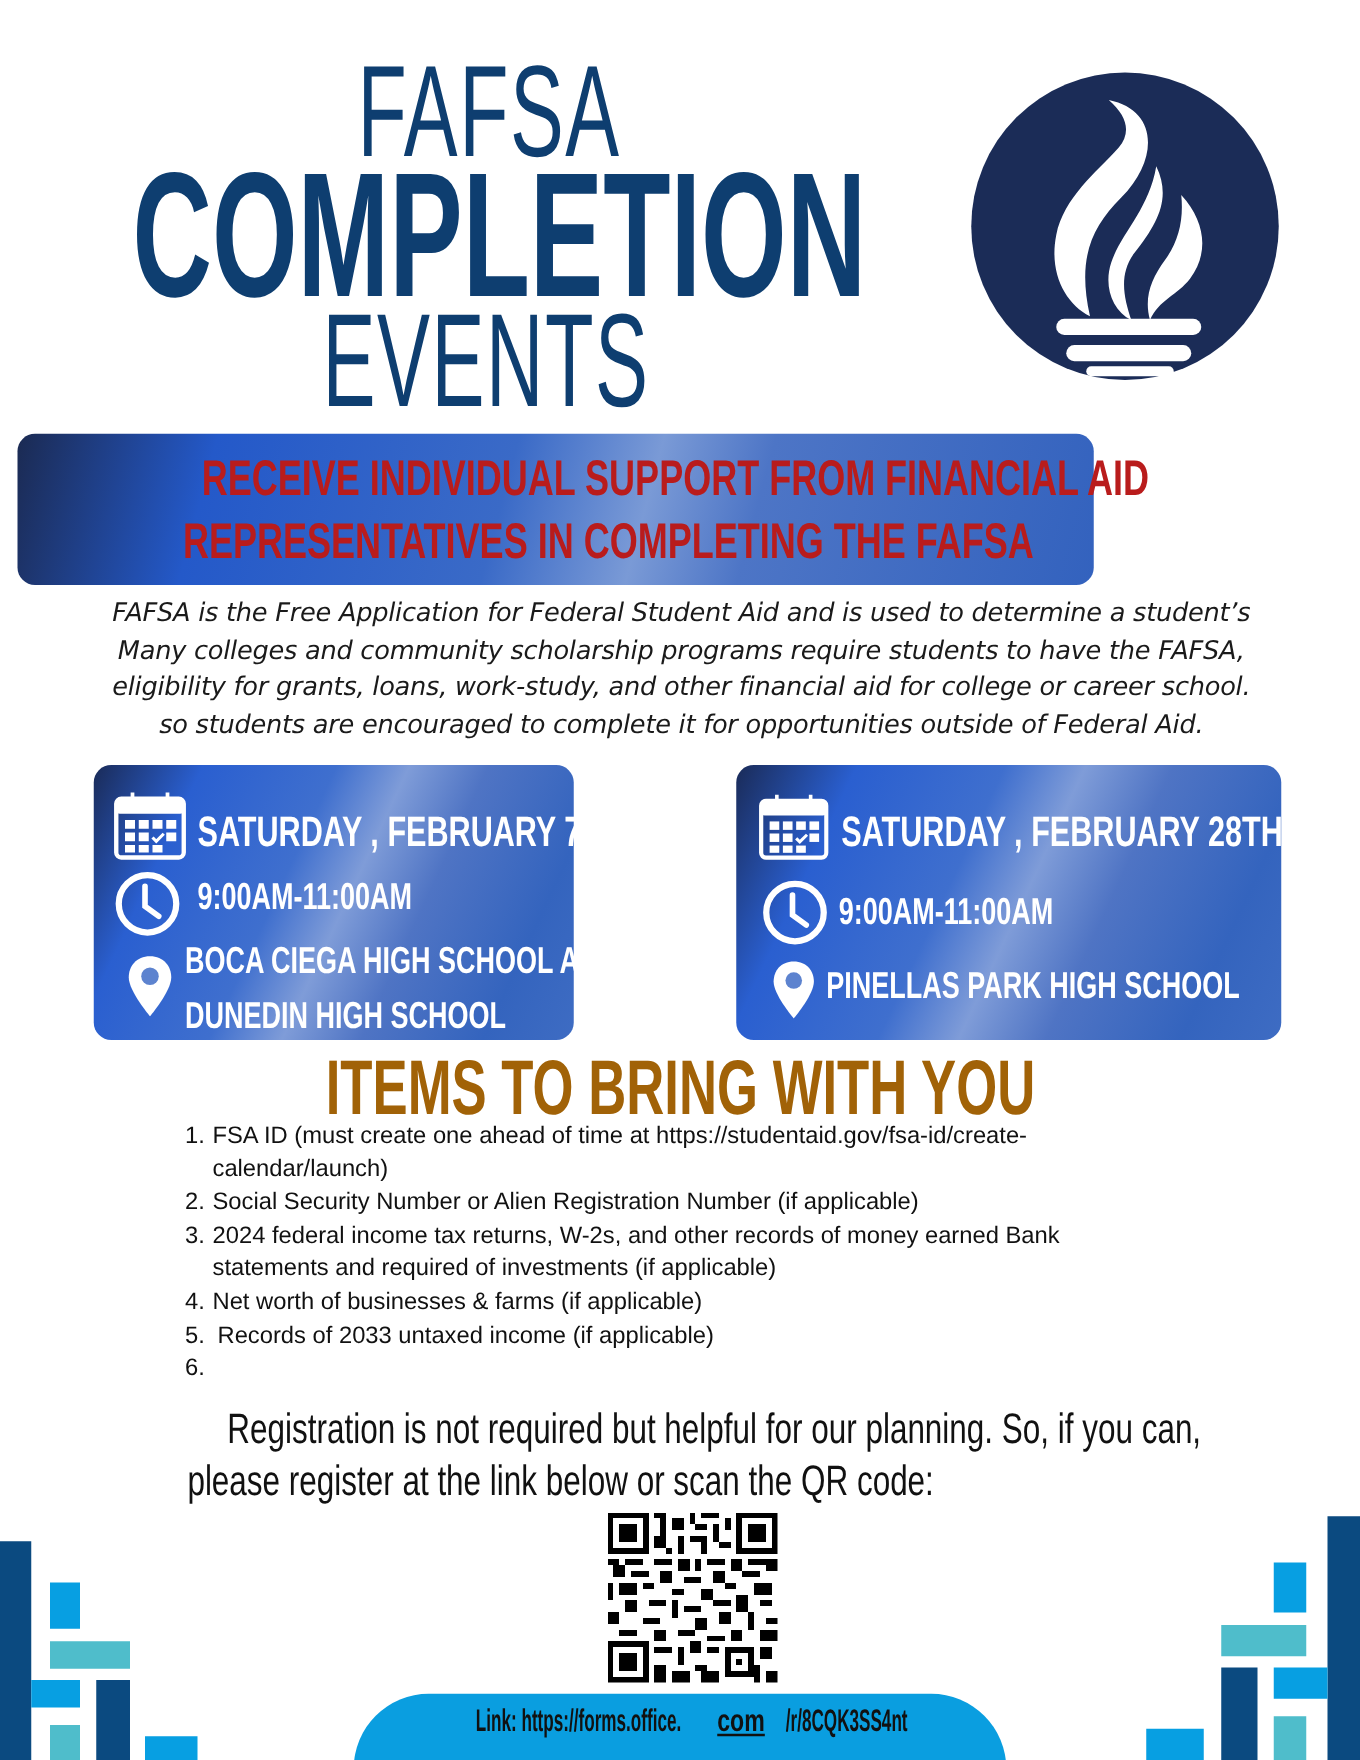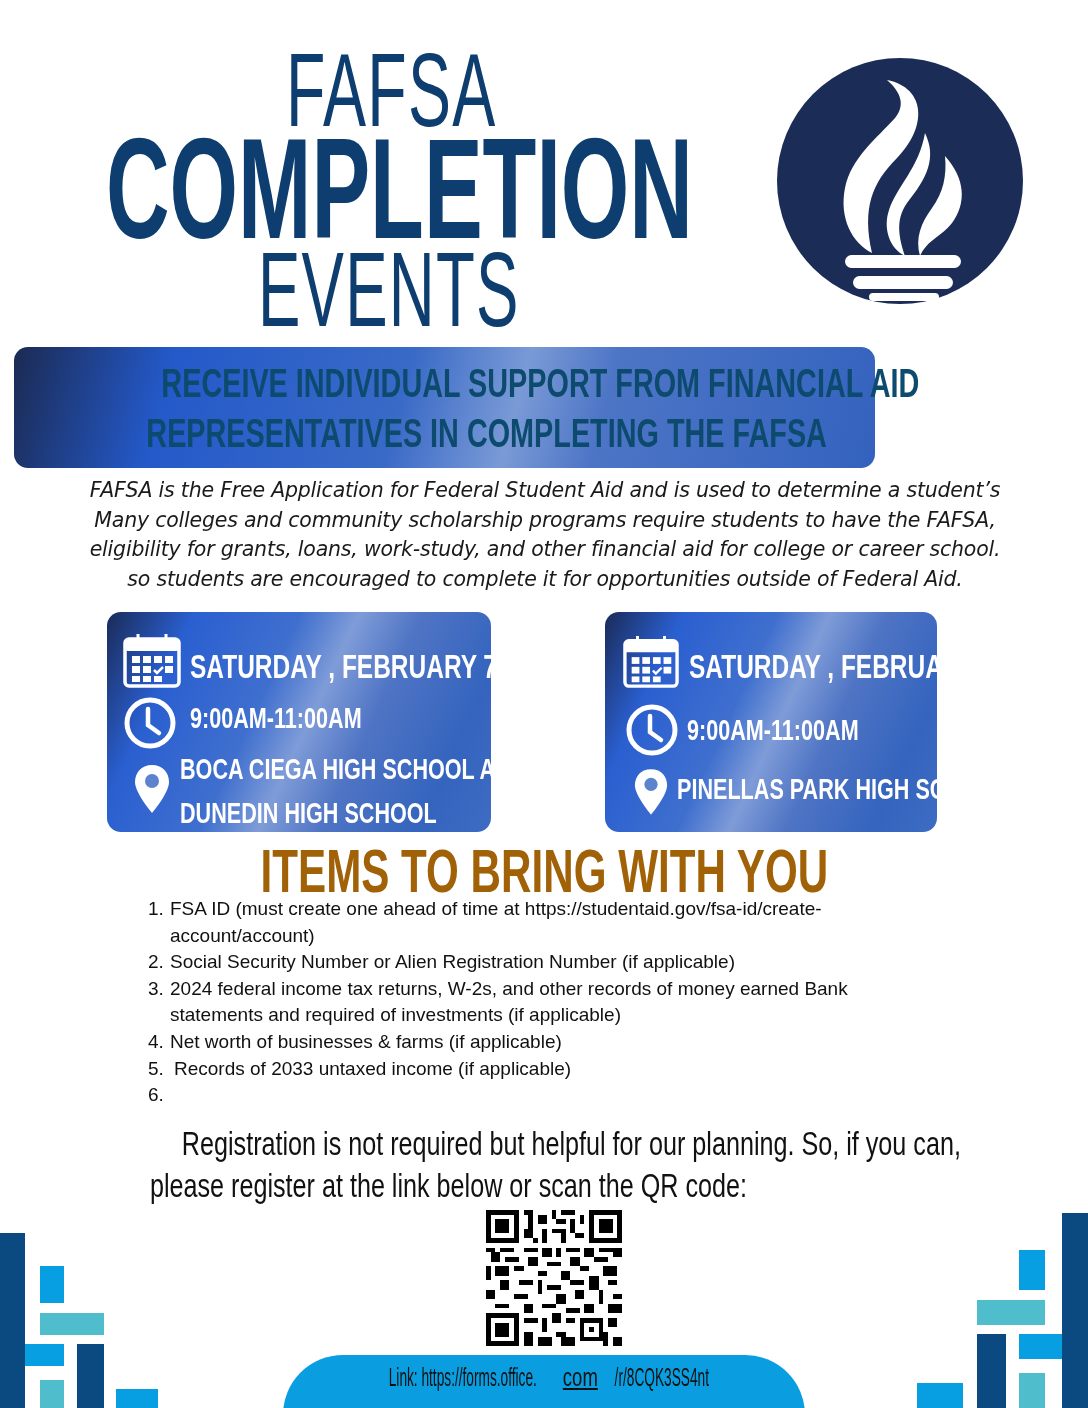--- a/index.html
+++ b/index.html
@@ -35,42 +35,41 @@
     background: #1b2c57;
   }
 
   
   .banner {
     left: 14px; top: 347px; width: 861px; height: 121px; border-radius: 14px;
     background: linear-gradient(105deg, #1b2a52 0%, #2459c9 18%, #3a6ac7 45%, #7a9ad6 58%, #4d75c6 68%, #3362be 100%);
   }
   .banner-text {
     left: 14px; top: 358px; width: 861px; text-align: right;
-    color: #0c4a6e; font-weight: bold; font-size: 40px; line-height: 50px;
+    color: #b91c1c; font-weight: bold; font-size: 40px; line-height: 50px;
     font-family: "Liberation Sans Narrow", "Liberation Sans", sans-serif;
   }
   .banner-text span { display: inline-block; transform: scaleX(0.72); transform-origin: center; white-space: nowrap; }
 
   
   .intro {
     left: 40px; top: 476px; width: 1010px; text-align: center;
     font-size: 20.5px; line-height: 29.5px; color: #1a1a1a;
     font-family: "DejaVu Sans", sans-serif;
     letter-spacing: -0.2px;
     font-style: italic;
   }
 
   
   .card {
     top: 612px; height: 220px; border-radius: 14px;
     background: linear-gradient(115deg, #1a2b58 0%, #2a5fd0 18%, #3f6fce 40%, #7f9cd8 52%, #4f74c4 65%, #3464be 85%, #3e6cc3 100%);
-    margin-left: 32px;
   }
   .card1 { left: 75px; width: 384px; }
-  .card2 { left: 573px; width: 332px; }
+  .card2 { left: 589px; width: 436px; }
   .card-text {
     color: #fff; font-weight: bold; white-space: nowrap;
     font-family: "Liberation Sans Narrow", "Liberation Sans", sans-serif;
     transform: scaleX(0.72); transform-origin: left top;
   }
 
   
   .items-title {
     left: 0; top: 836px; width: 1088px; text-align: center;
     font-size: 62px; line-height: 70px; font-weight: bold; color: #a16207;
@@ -100,20 +99,21 @@
 
   
   .link-pill {
     left: 283px; top: 1355px; width: 522px; height: 90px;
     background: #0a9ee0; border-radius: 60px 60px 0 0;
   }
   .link-text {
     left: 283px; top: 1362px; width: 522px; text-align: center;
     font-size: 25px; line-height: 30px; color: #111;
     font-family: "Liberation Sans Narrow", "Liberation Sans", sans-serif;
+    font-weight: bold;
   }
   .link-text span { display: inline-block; transform: scaleX(0.74); white-space: nowrap; }
   .link-text u { text-decoration: underline; }
 
   .bar { position: absolute; }
 </style>
 </head>
 <body>
 
 <div class="abs title-fafsa">FAFSA</div>
@@ -222,21 +222,21 @@
 </div>
 
 <div class="abs items-title">
   <span>ITEMS TO BRING WITH YOU</span>
 </div>
 <div class="abs items-list">
   <div class="item">
     <span class="num">1.</span>
     <div>
         <div>FSA ID (must create one ahead of time at https://studentaid.gov/fsa-id/create-</div>
-        <div>account/account)</div>
+        <div>calendar/launch)</div>
       </div>
   </div>
   <div class="item">
     <span class="num">2.</span>
     <div>Social Security Number or Alien Registration Number (if applicable)</div>
   </div>
   <div class="item">
     <span class="num">3.</span>
     <div>
         <div>2024 federal income tax returns, W-2s, and other records of money earned Bank</div>

